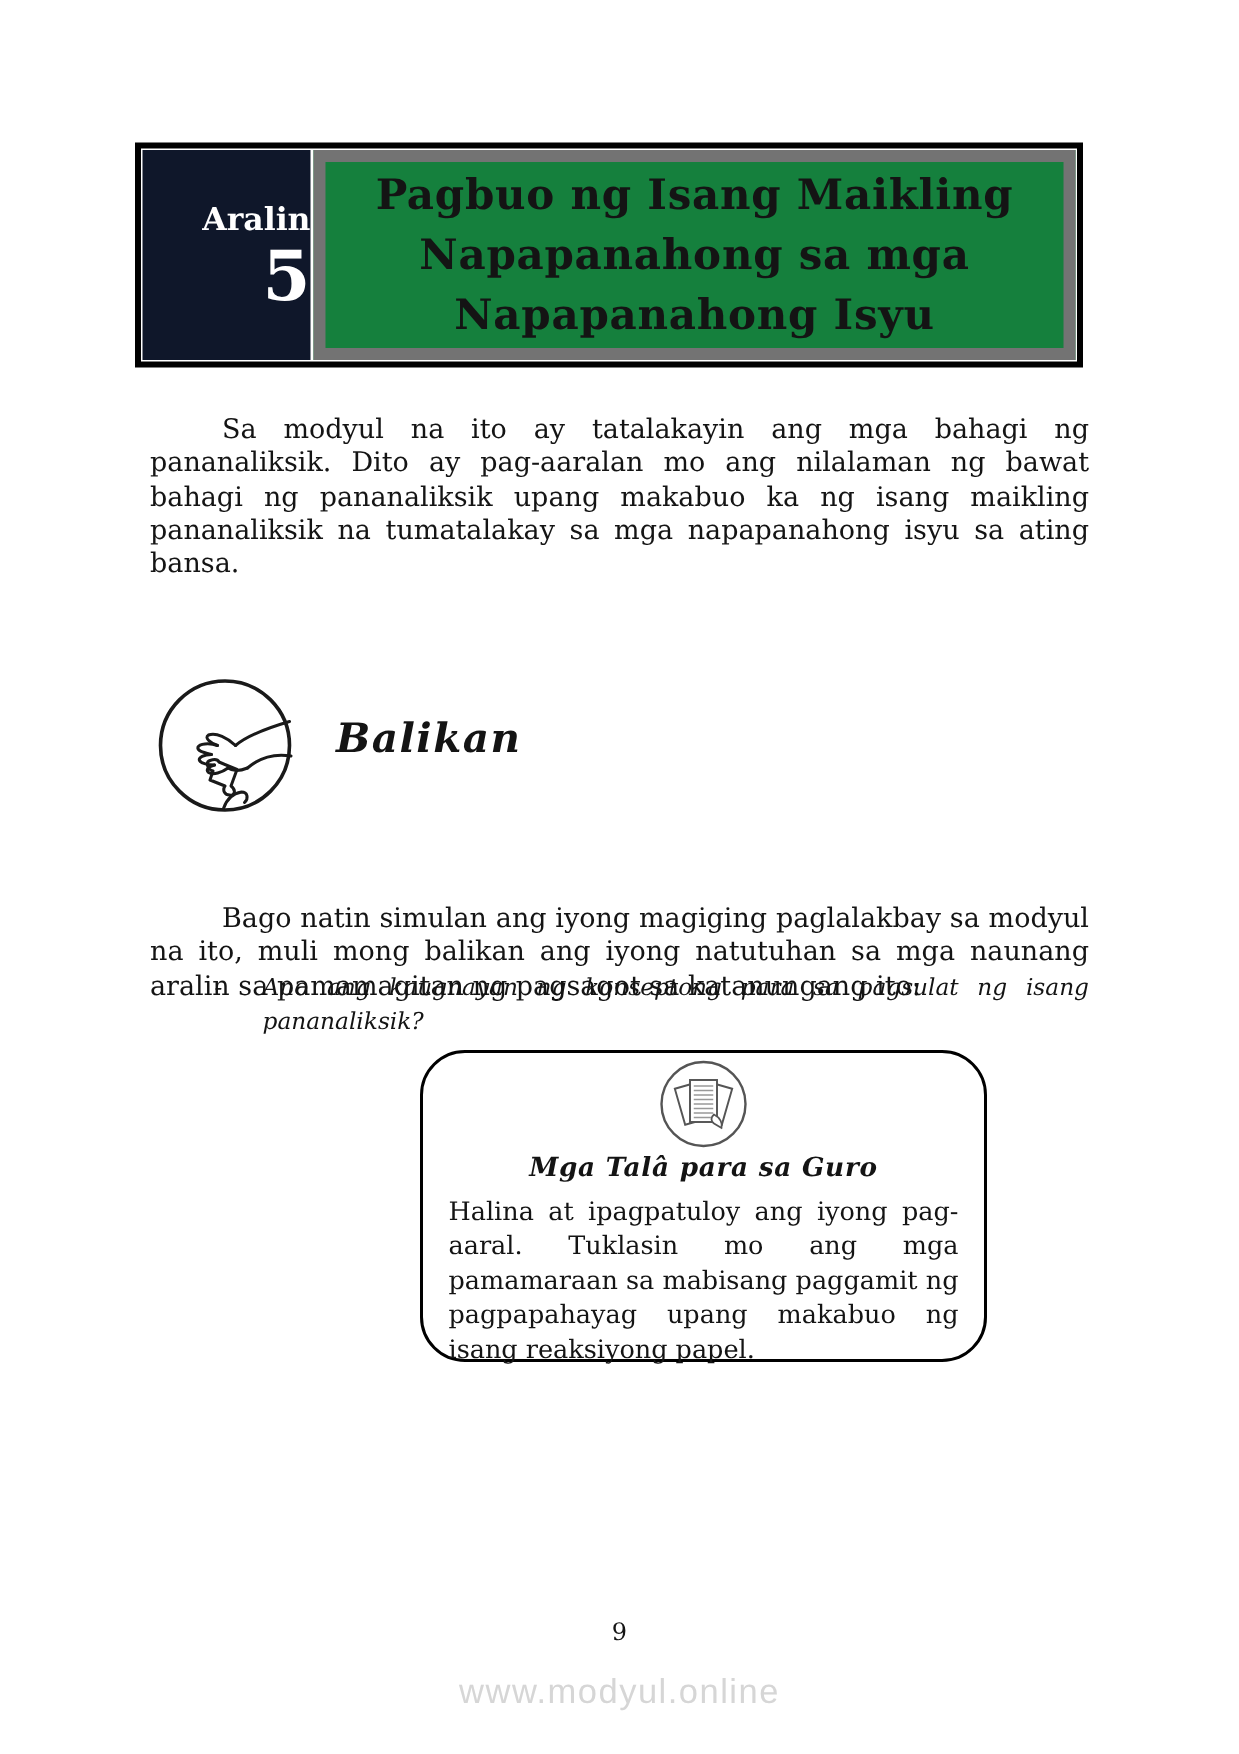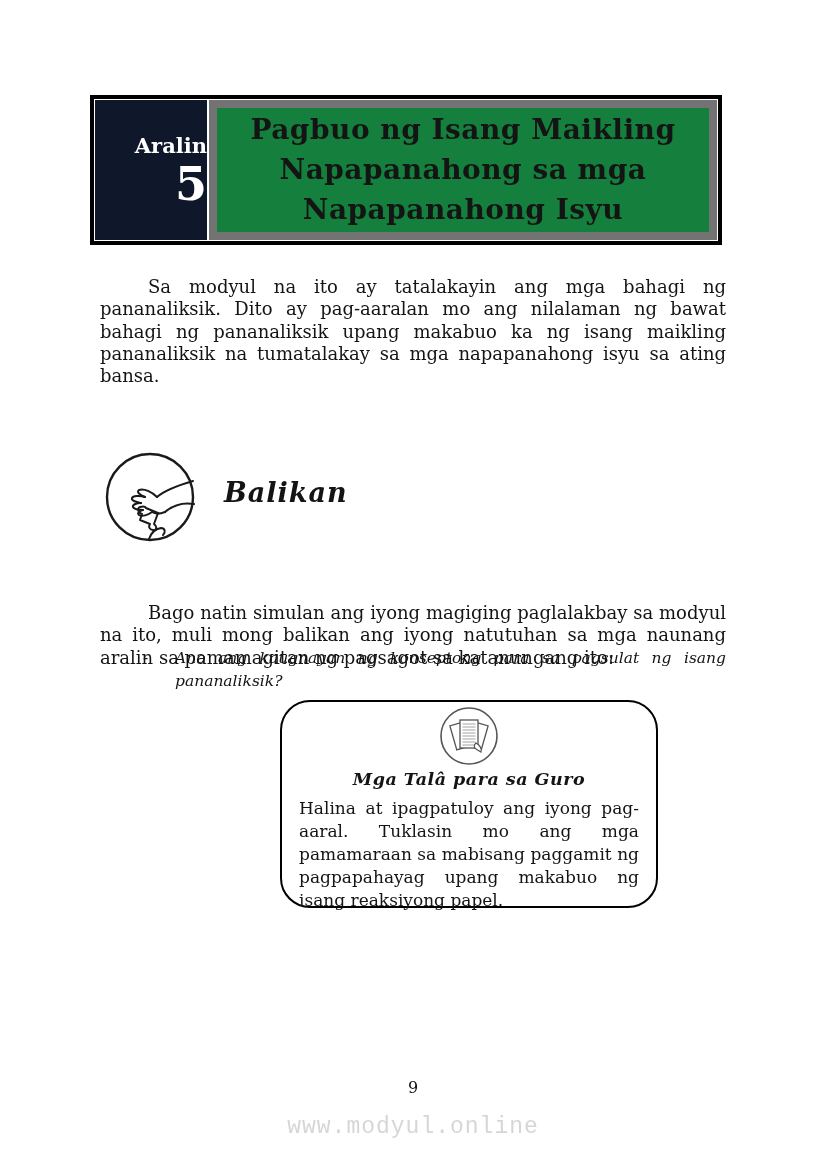--- a/index.html
+++ b/index.html
@@ -90,21 +90,21 @@
   
   .page-number {
     position:absolute; left:0; right:0; top:1078px;
     text-align:center; font-size:16px;
   }
   .watermark {
     position:absolute; left:0; right:0; top:1114px;
     text-align:center;
     font-size:23px; letter-spacing:1px;
     color:#d6d6d6;
-    font-family:Liberation Mono, monospace;
+    font-family:Liberation Sans, sans-serif;
   }
 </style>
 </head>
 <body>
 
 <div class="header-frame">
   <div class="lesson-cell">
     <div class="lesson-label">Aralin</div>
     <div class="lesson-number">5</div>
   </div>

